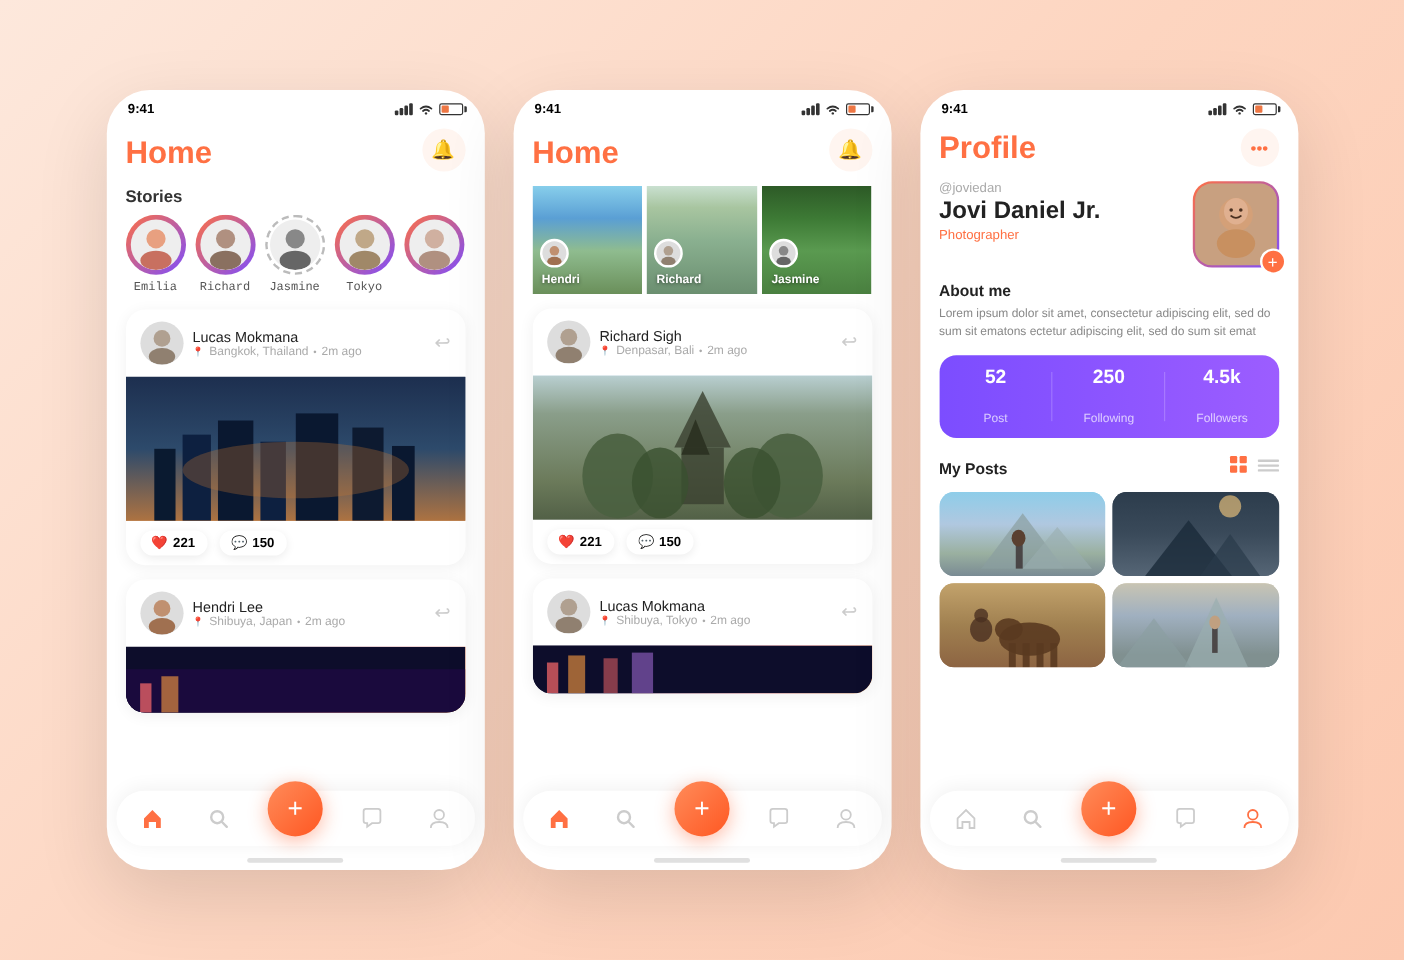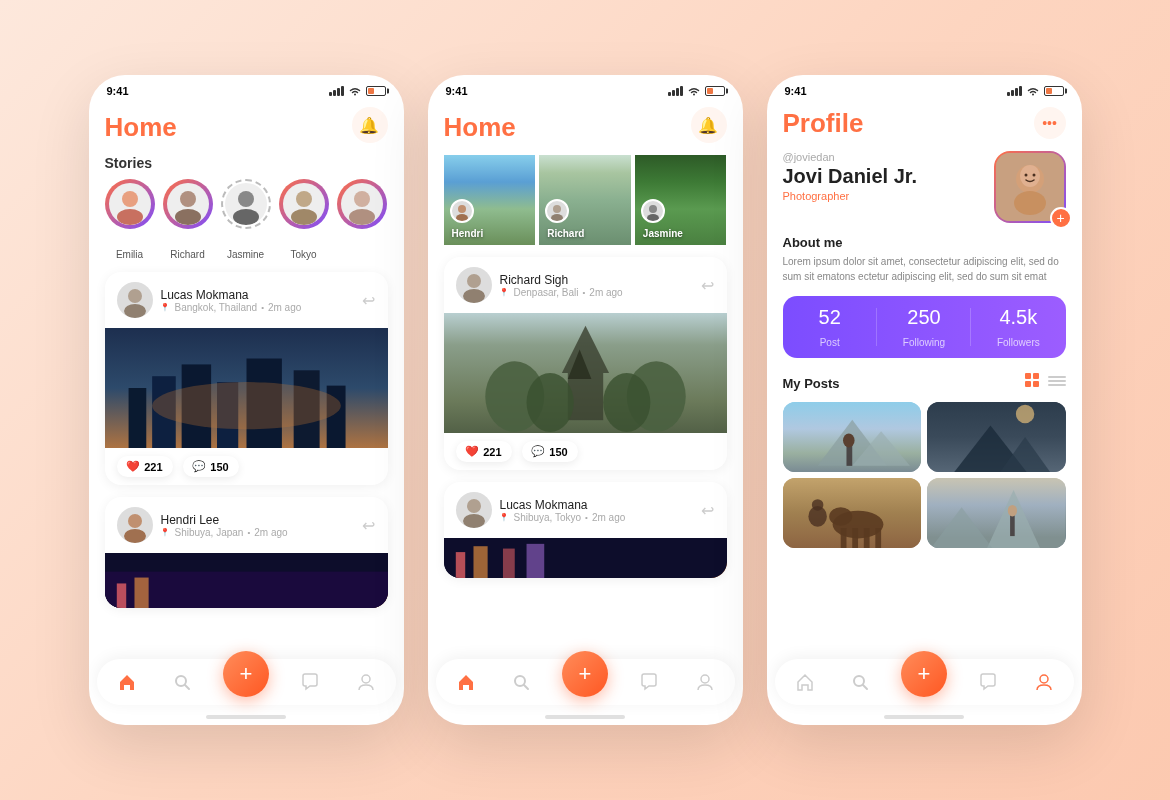--- a/index.html
+++ b/index.html
@@ -124,21 +124,22 @@
     .stories-row {
       display: flex;
       gap: 8px;
       overflow: hidden;
     }
 
     .story-item {
       display: flex;
       flex-direction: column;
       align-items: center;
-      gap: 20px;
+      gap: 6px;
+      font-family: Liberation Mono, monospace;
     }
 
     .story-avatar-ring {
       width: 50px;
       height: 50px;
       border-radius: 50%;
       padding: 2px;
       background: linear-gradient(135deg, #ff7043, #7c4dff);
       display: flex;
       align-items: center;
@@ -458,28 +459,28 @@
       content: '';
       position: absolute;
       right: 0;
       top: 20%;
       height: 60%;
       width: 1px;
       background: rgba(255,255,255,0.2);
     }
 
     .stat-num {
-      font-size: 20px;
-      font-weight: 400;
+      font-size: 16px;
+      font-weight: 700;
       color: #fff;
     }
     .stat-label {
       font-size: 10px;
       color: rgba(255,255,255,0.7);
-      margin-top: 8px;
+      margin-top: 20px;
     }
 
     .my-posts-header {
       display: flex;
       justify-content: space-between;
       align-items: center;
       margin-bottom: 8px;
     }
     .my-posts-title {
       font-size: 13px;

